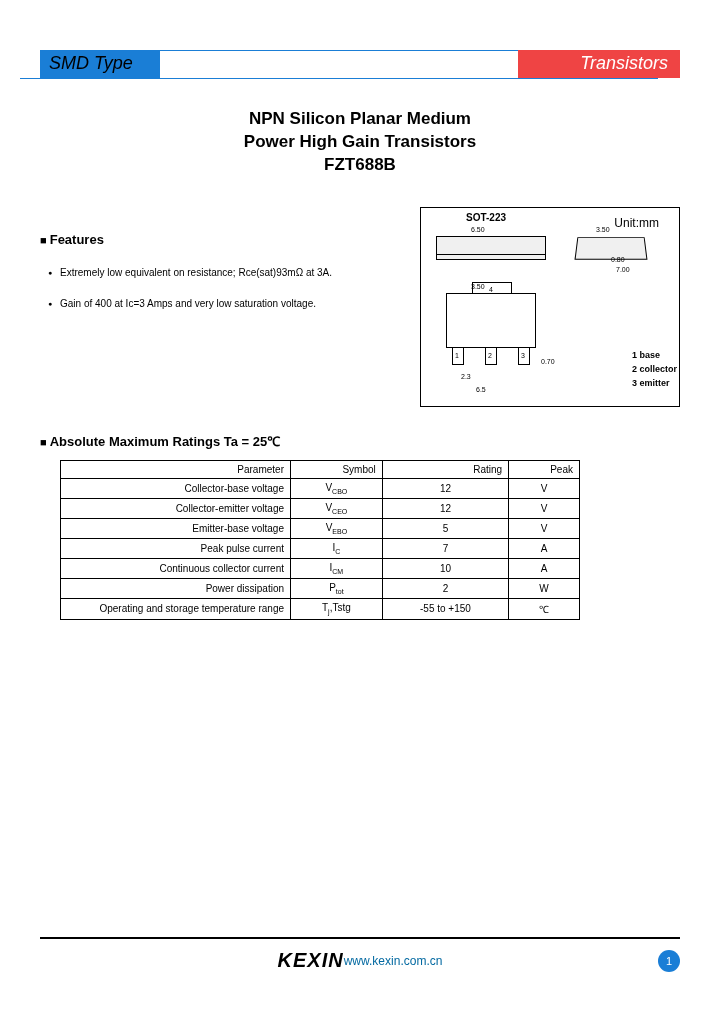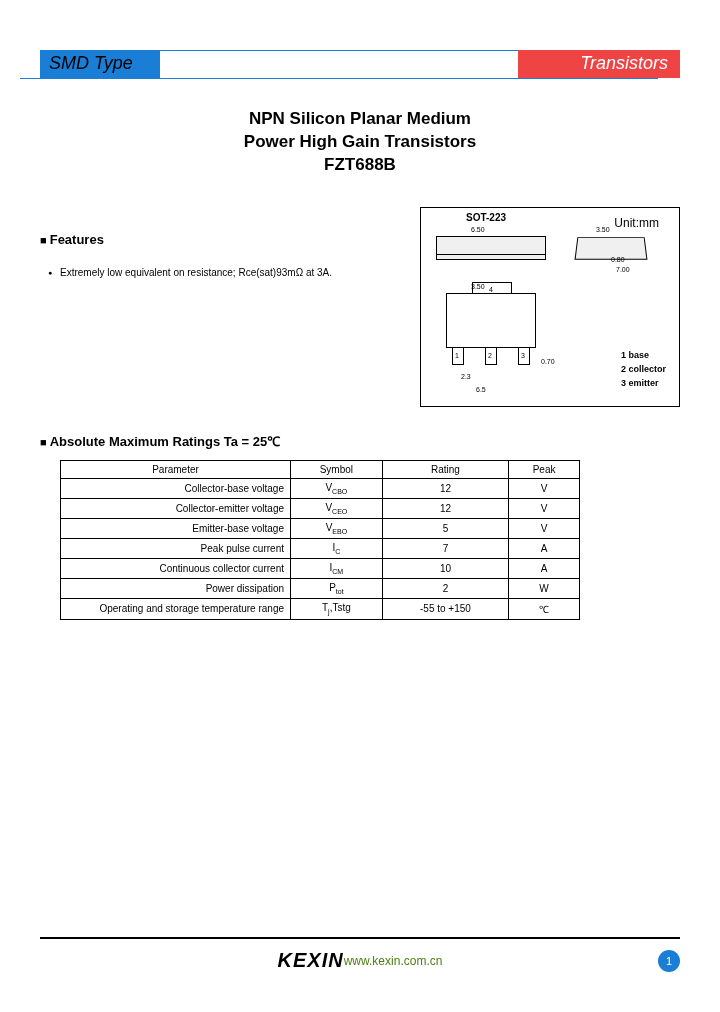--- a/index.html
+++ b/index.html
@@ -111,21 +111,21 @@
     position: absolute;
     font-size: 10px;
     font-weight: bold;
   }
   .pkg-top {
     position: absolute;
     border: 1px solid #000;
   }
   .pin-labels {
     position: absolute;
-    right: 13px;
+    right: 2px;
     bottom: 15px;
     font-size: 9px;
     line-height: 1.6;
     font-weight: bold;
   }
   .ratings-section {
     margin-top: 10px;
   }
   .ratings-table {
     border-collapse: collapse;
@@ -133,21 +133,21 @@
     margin-top: 8px;
     margin-left: 20px;
   }
   .ratings-table th, .ratings-table td {
     border: 1px solid #000;
     padding: 3px 6px;
     font-size: 10px;
     font-weight: normal;
   }
   .ratings-table th {
-    text-align: center;
+    text-align: right;
     margin-left: 32px;
   }
   .ratings-table td.param {
     text-align: right;
     width: 230px;
   }
   .ratings-table td {
     text-align: center;
   }
   .footer {
@@ -167,21 +167,21 @@
     justify-content: center;
     position: relative;
   }
   .logo {
     font-size: 20px;
     font-weight: bold;
     font-style: italic;
     letter-spacing: 1px;
   }
   .url {
-    color: #4d7c0f;
+    color: #0369a1;
     font-size: 12px;
   }
   .page-num {
     position: absolute;
     right: 0;
     width: 22px;
     height: 22px;
     border-radius: 50%;
     background: #1a7ed6;
     color: #fff;
@@ -207,20 +207,21 @@
       <span>Power High Gain Transistors</span><br>
       <span>FZT688B</span>
     </h1>
   </div>
 
   <div class="content-row">
     <div class="features">
       <div class="section-header">Features</div>
       <ul class="feature-list">
         <li>Extremely low equivalent on resistance; Rce(sat)93mΩ at 3A.</li>
+        <li>Gain of 400 at Ic=3 Amps and very low saturation voltage.</li>
       </ul>
     </div>
 
     <div class="diagram-box">
       <div class="diagram-label" style="top:4px; left:45px;">SOT-223</div>
       <div style="position:absolute; top:8px; right:20px; font-size:12px;padding-left:16px;">Unit:mm</div>
 
       <div class="pkg-top" style="top:28px; left:15px; width:110px; height:24px; background:#f0f0f0;"></div>
       <div class="pkg-top" style="top:46px; left:15px; width:110px; height:6px;"></div>
       <div style="position:absolute; top:18px; left:50px; font-size:7px;">6.50</div>

